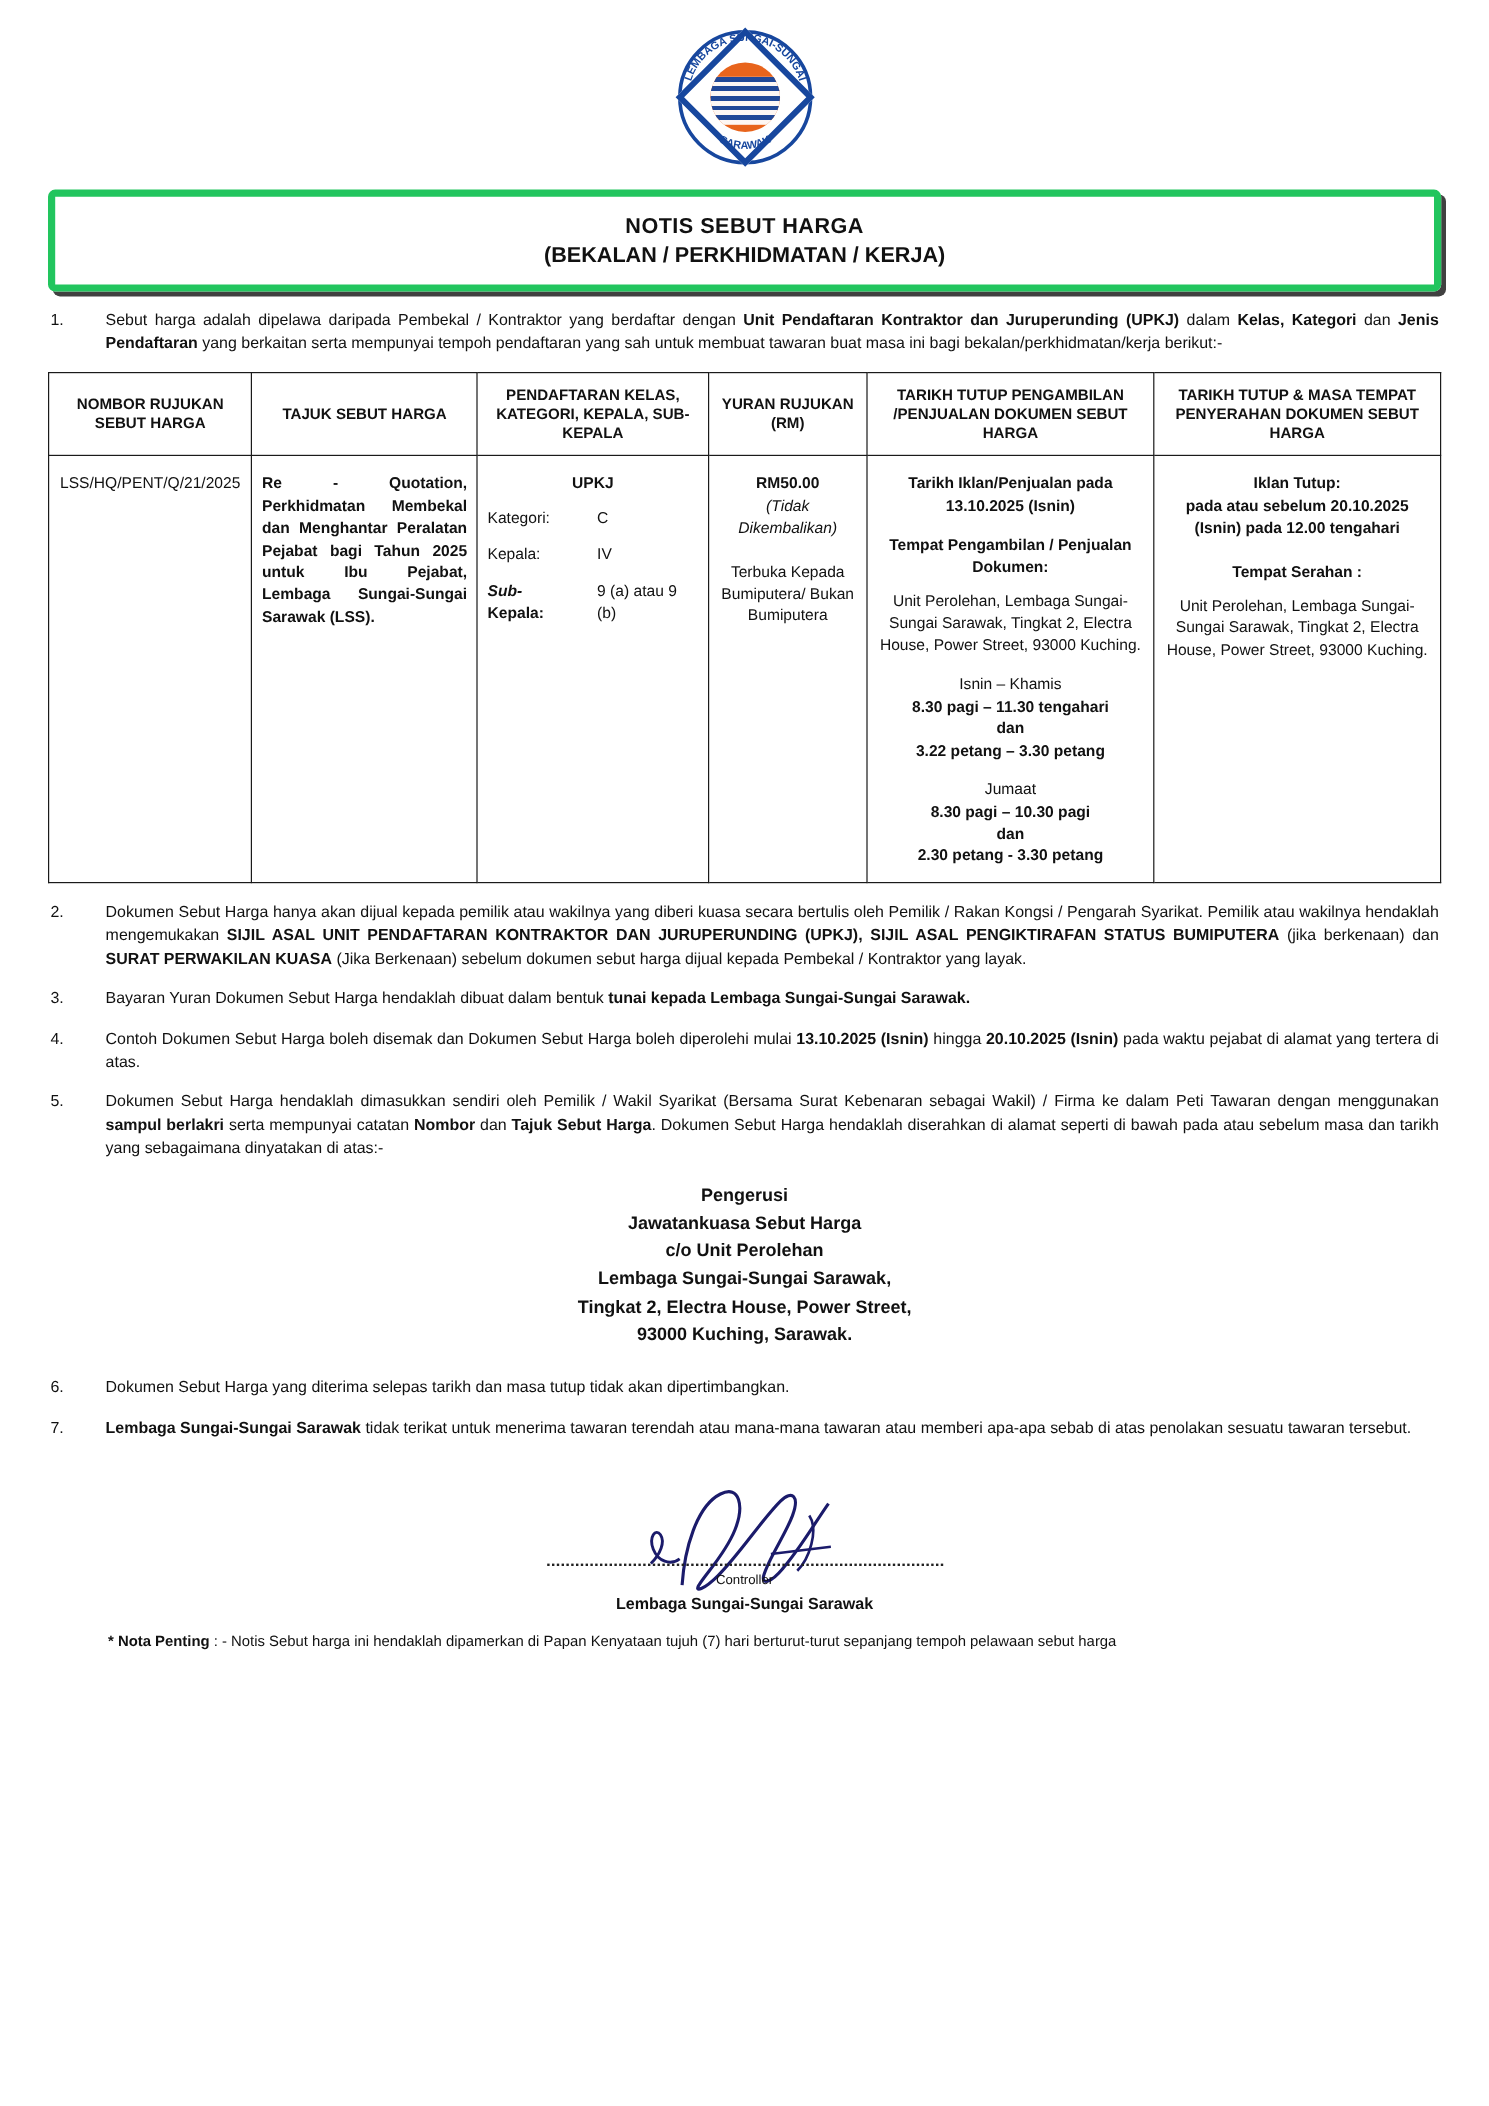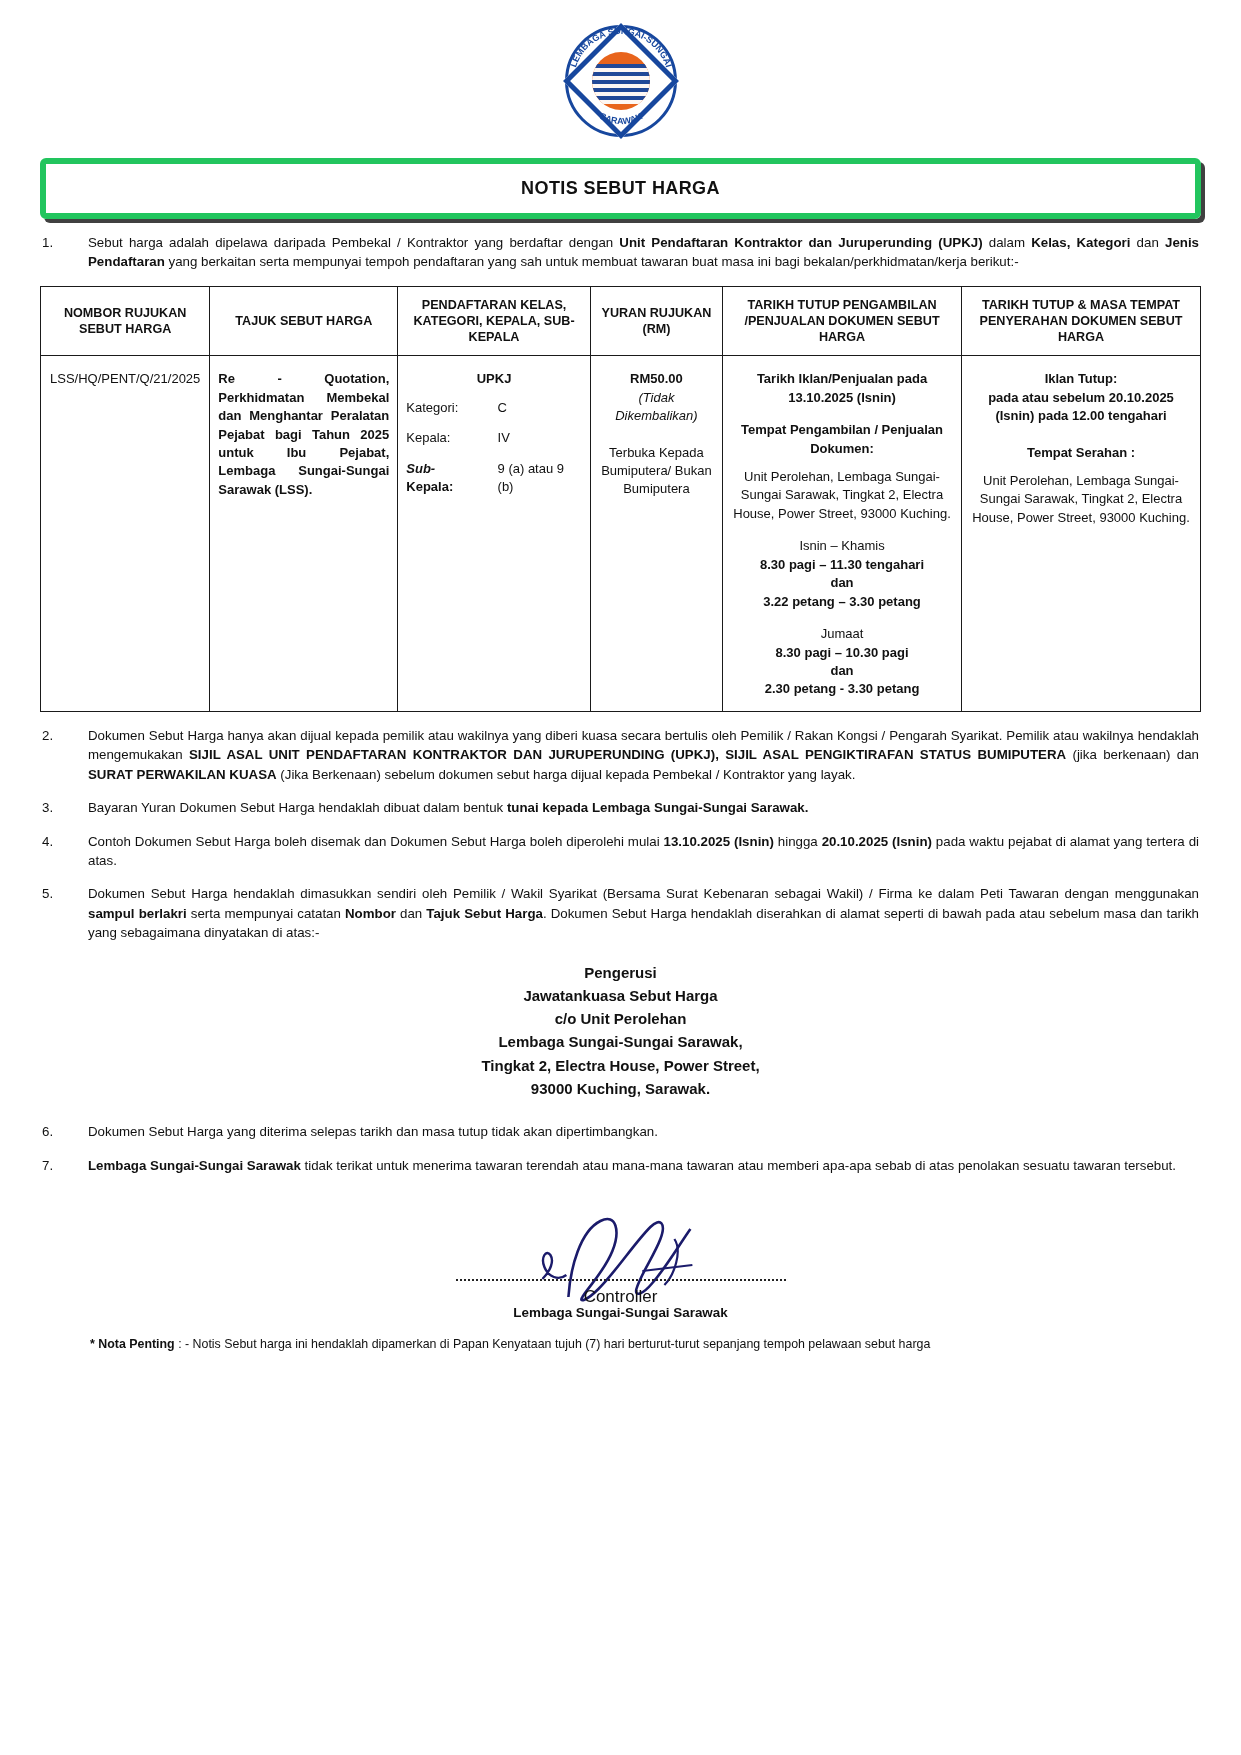--- a/index.html
+++ b/index.html
@@ -208,21 +208,21 @@
     top: 8px;
     transform: translateX(-42%);
     width: 230px;
     height: 96px;
   }
   .sig-caption {
     position: absolute;
     left: 0; right: 0;
     top: 86px;
     text-align: center;
-    font-size: 17px;
+    font-size: 11px;
   }
   .sig-org {
     position: absolute;
     left: 0; right: 0;
     top: 104px;
     text-align: center;
     font-size: 13.4px;
     font-weight: bold;
   }
   .nota {
@@ -253,20 +253,21 @@
         </text>
         <text font-size="9" fill="#17479e" font-family="Liberation Sans, sans-serif" font-weight="bold">
           <textPath href="#arcBot" startOffset="50%" text-anchor="middle">SARAWAK</textPath>
         </text>
       </svg>
     </div>
   </div>
 
   <div class="title-box">
     <div class="line1">NOTIS SEBUT HARGA</div>
+    <div class="line2">(BEKALAN / PERKHIDMATAN / KERJA)</div>
   </div>
 
   <div class="clause">
     <div class="num">1.</div>
     <div class="body">Sebut harga adalah dipelawa daripada Pembekal / Kontraktor yang berdaftar dengan <b>Unit Pendaftaran Kontraktor dan Juruperunding (UPKJ)</b> dalam <b>Kelas, Kategori</b> dan <b>Jenis Pendaftaran</b> yang berkaitan serta mempunyai tempoh pendaftaran yang sah untuk membuat tawaran buat masa ini bagi bekalan/perkhidmatan/kerja berikut:-</div>
   </div>
 
   <table class="qt">
     <colgroup>
       <col class="col1">

